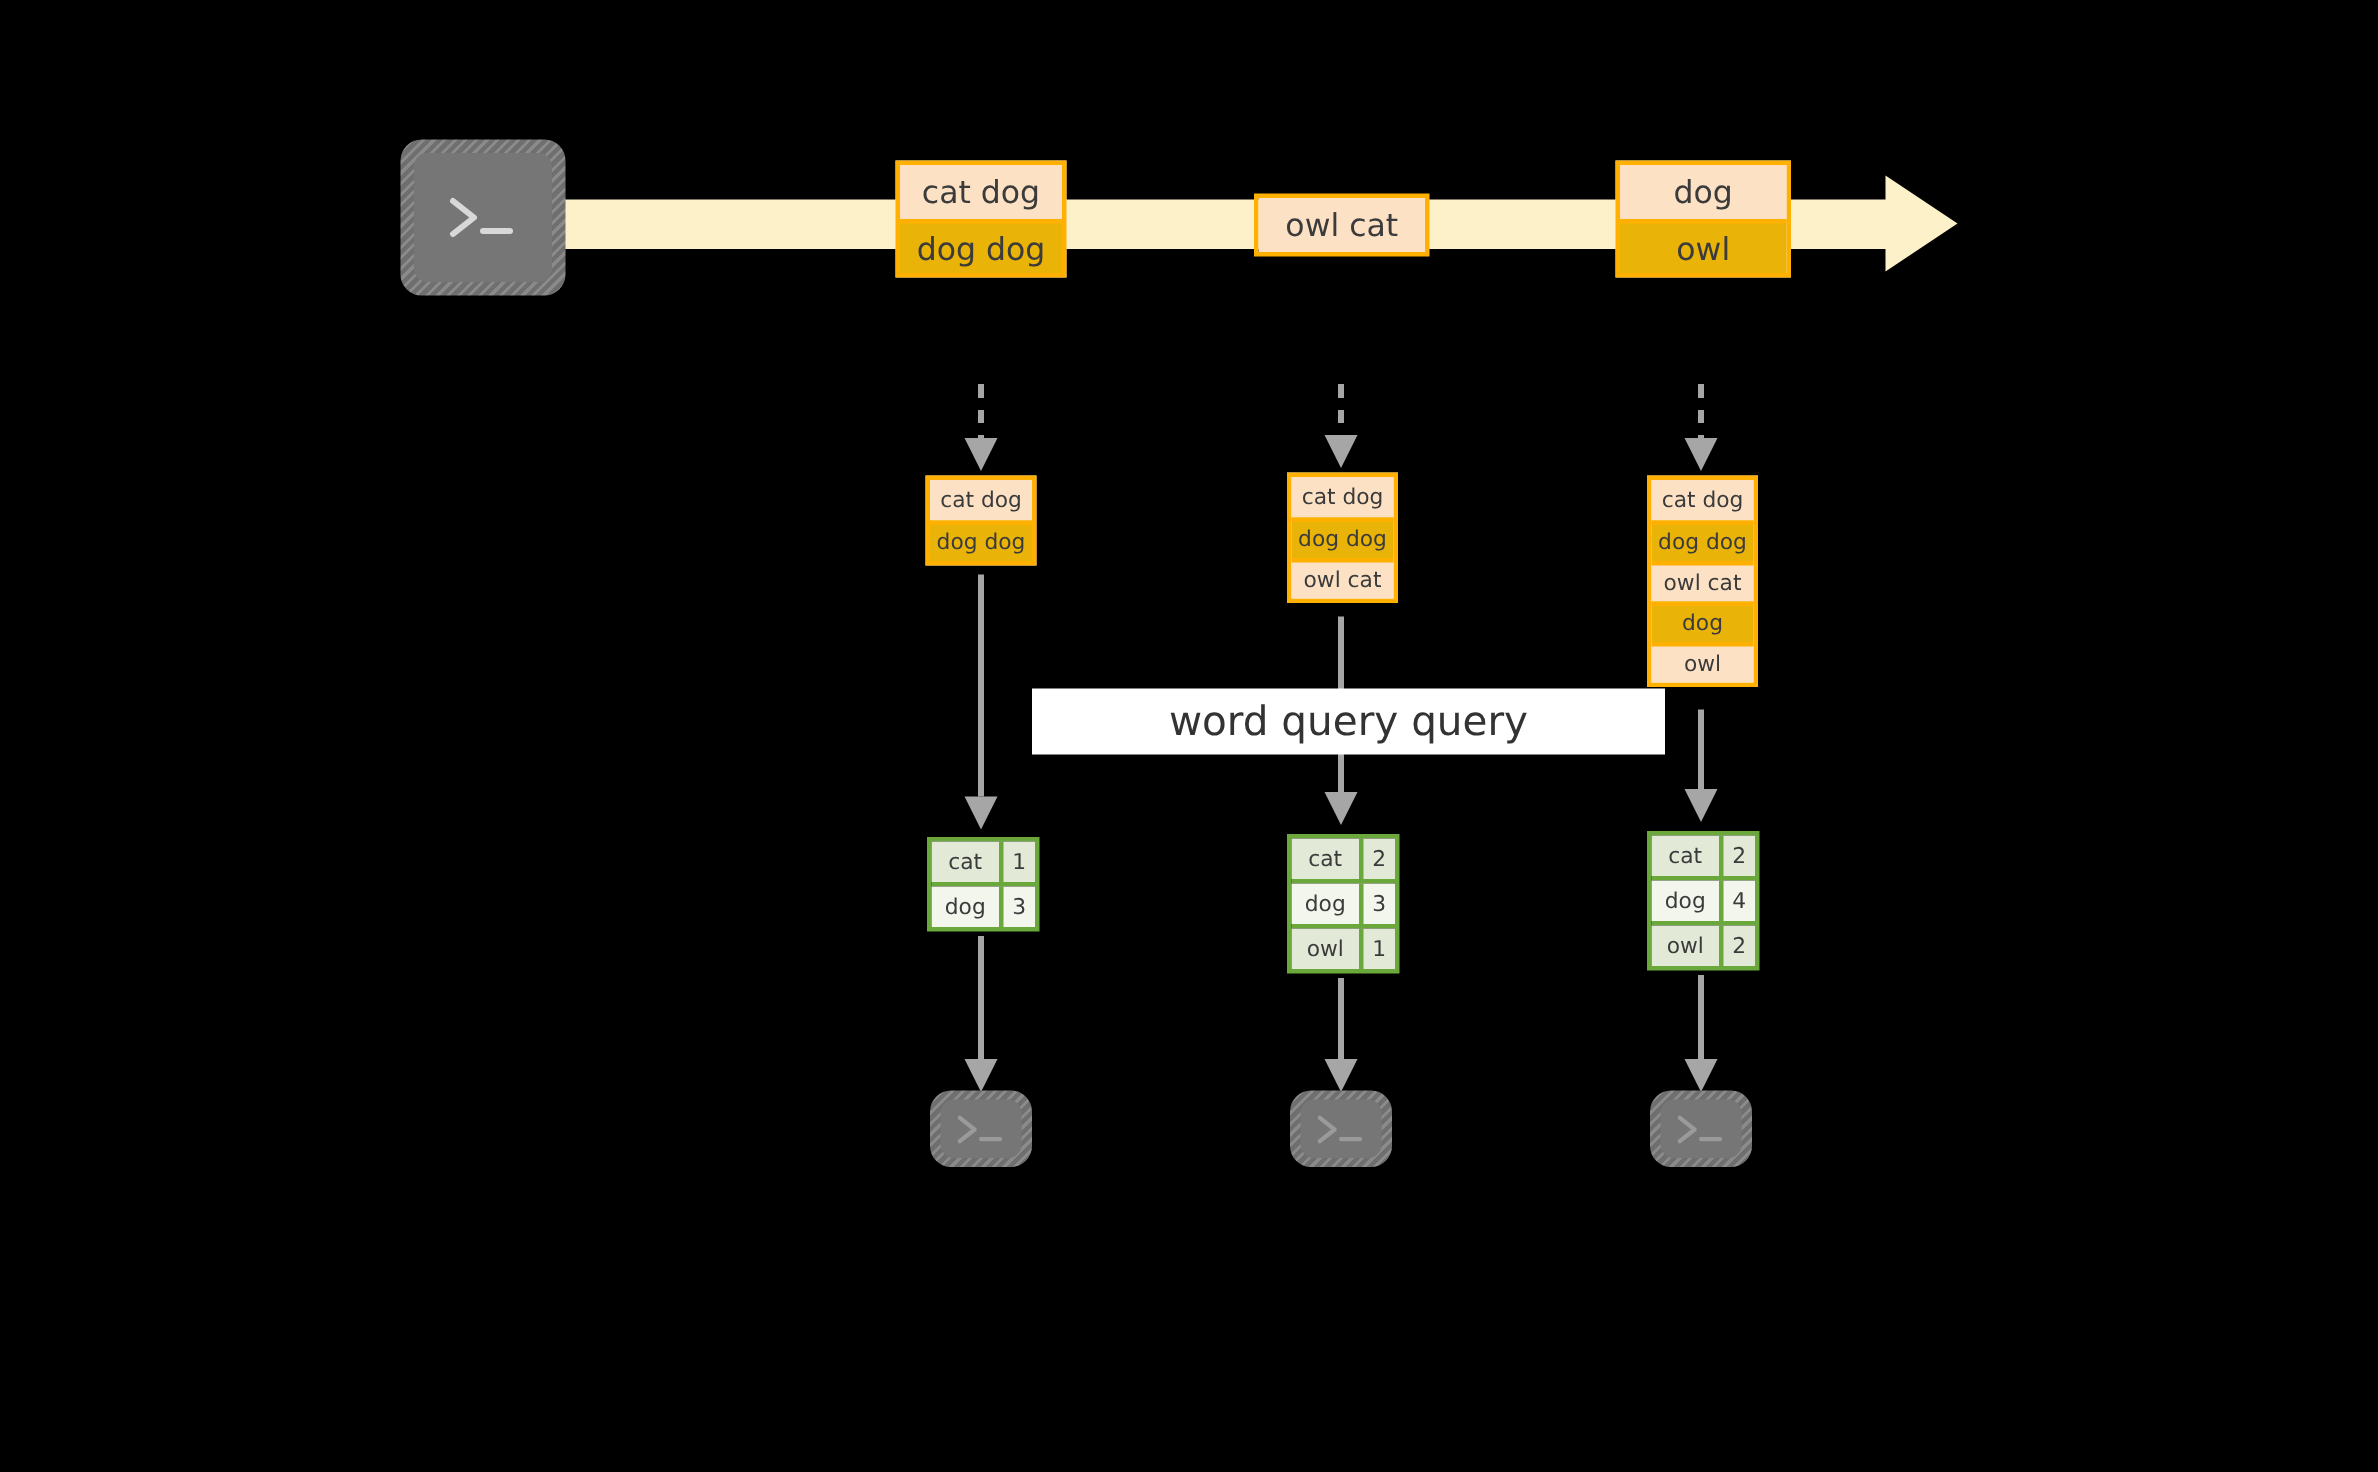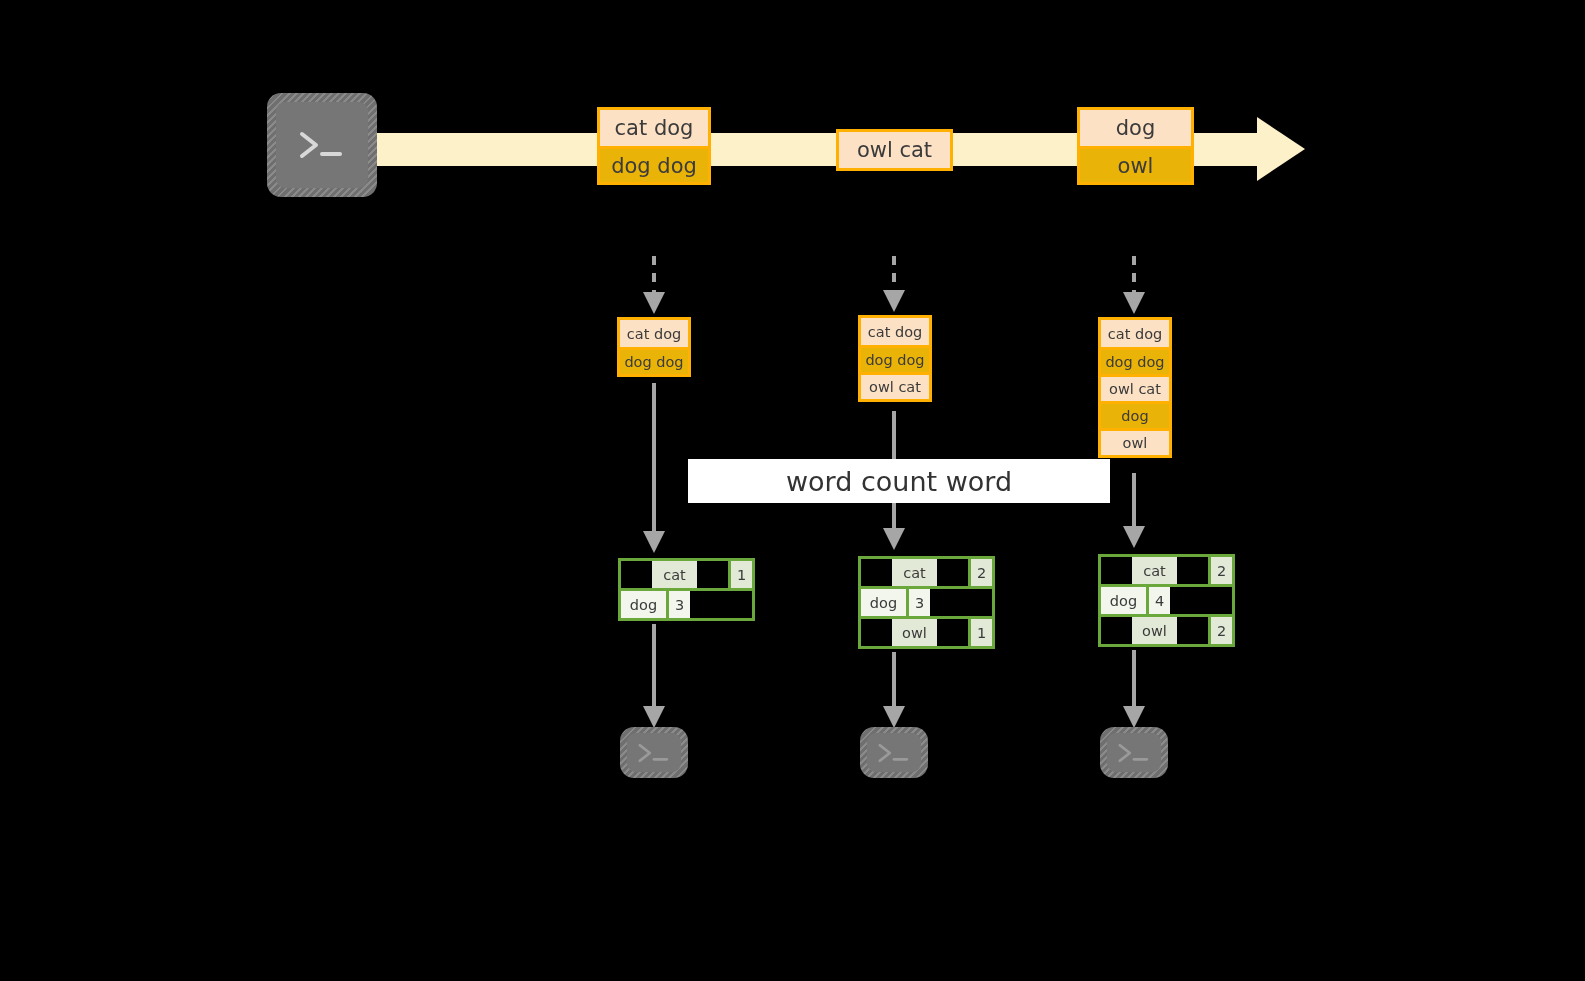--- a/index.html
+++ b/index.html
@@ -91,21 +91,21 @@
     height: 27px;
     display: flex;
     align-items: center;
     justify-content: center;
     font-size: 14.5px;
     color: #3b3b3b;
     white-space: nowrap;
   }
   .rescell.word { width: 45px; }
   .rescell.count { width: 24px; border-left: 3px solid #6aa83c; }
-  .resrow.shade-a .rescell { background: #e2ead7; margin-left: 31px; }
+  .resrow.shade-a .rescell { background: #e2ead7; }
   .resrow.shade-b .rescell { background: #f2f6ed; }
 
   
   .conn-line {
     position: absolute;
     width: 4px;
     background: #a6a6a6;
   }
   .conn-dash {
     position: absolute;
@@ -269,16 +269,16 @@
 
   <div class="term" style="left:1100px; top:727px; width:68px; height:51px;">
     <div class="inner" style="left:7px; top:6px; right:7px; bottom:6px;"></div>
     <svg width="40" height="24" viewBox="0 0 56 34">
       <path d="M8 6 L22 17 L8 28" fill="none" stroke="#9a9a9a" stroke-width="4" stroke-linecap="round" stroke-linejoin="round"></path>
       <path d="M28 26 L46 26" fill="none" stroke="#9a9a9a" stroke-width="4" stroke-linecap="round"></path>
     </svg>
   </div>
 
   <div class="banner" style="left:688px; top:459px; width:422px; height:44px;">
-    <span style="font-size:27px;">word count word</span>
+    <span style="font-size:27px;">word query query</span>
   </div>
 
 </div>
 
 </body></html>

